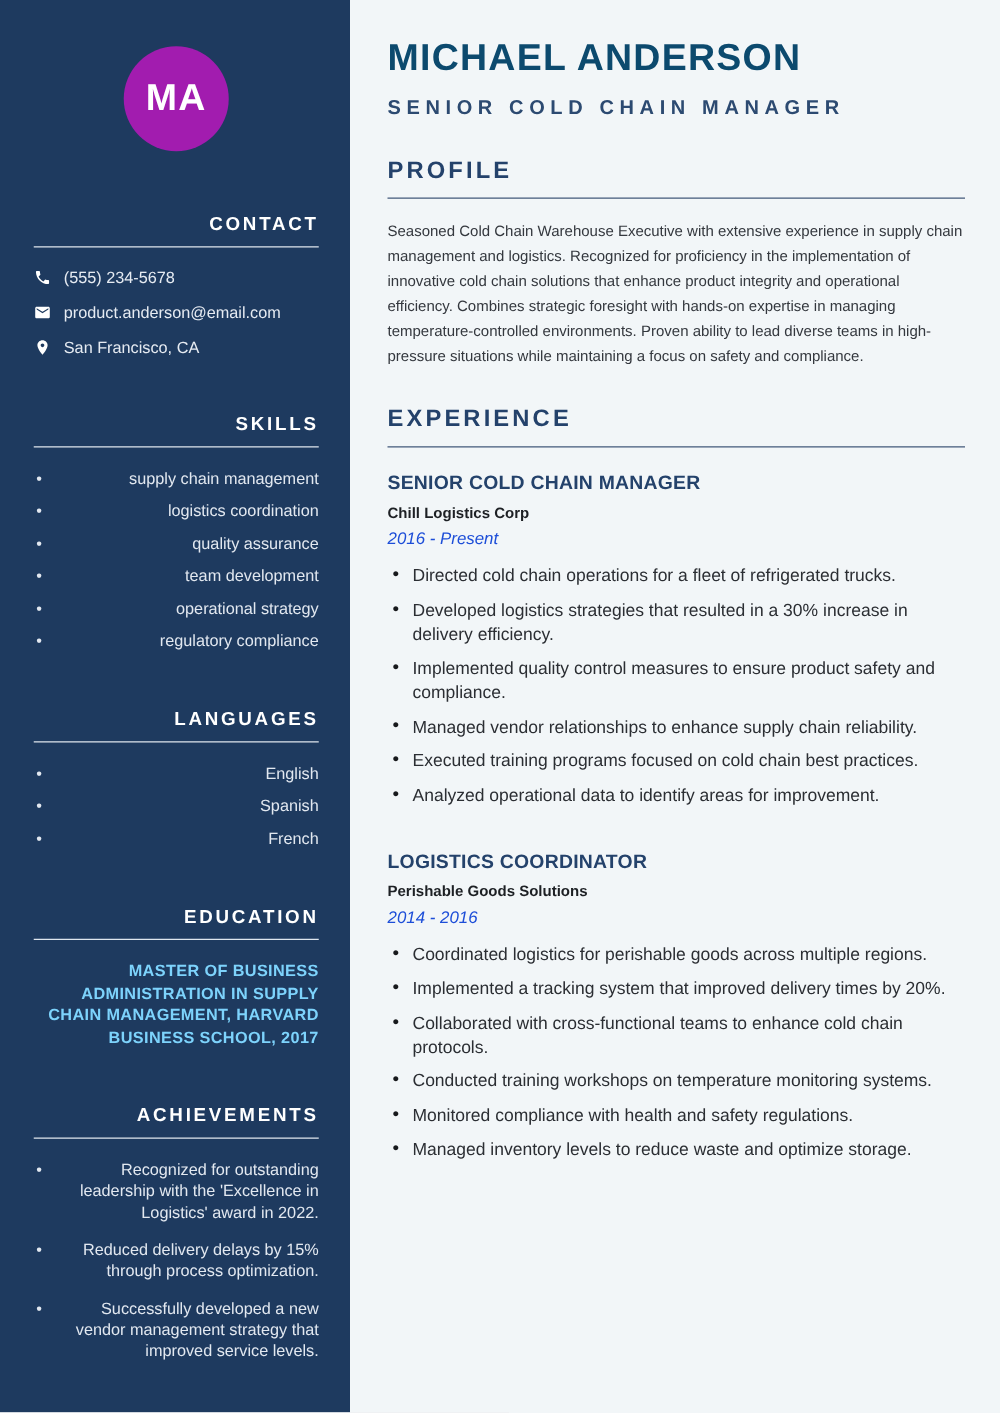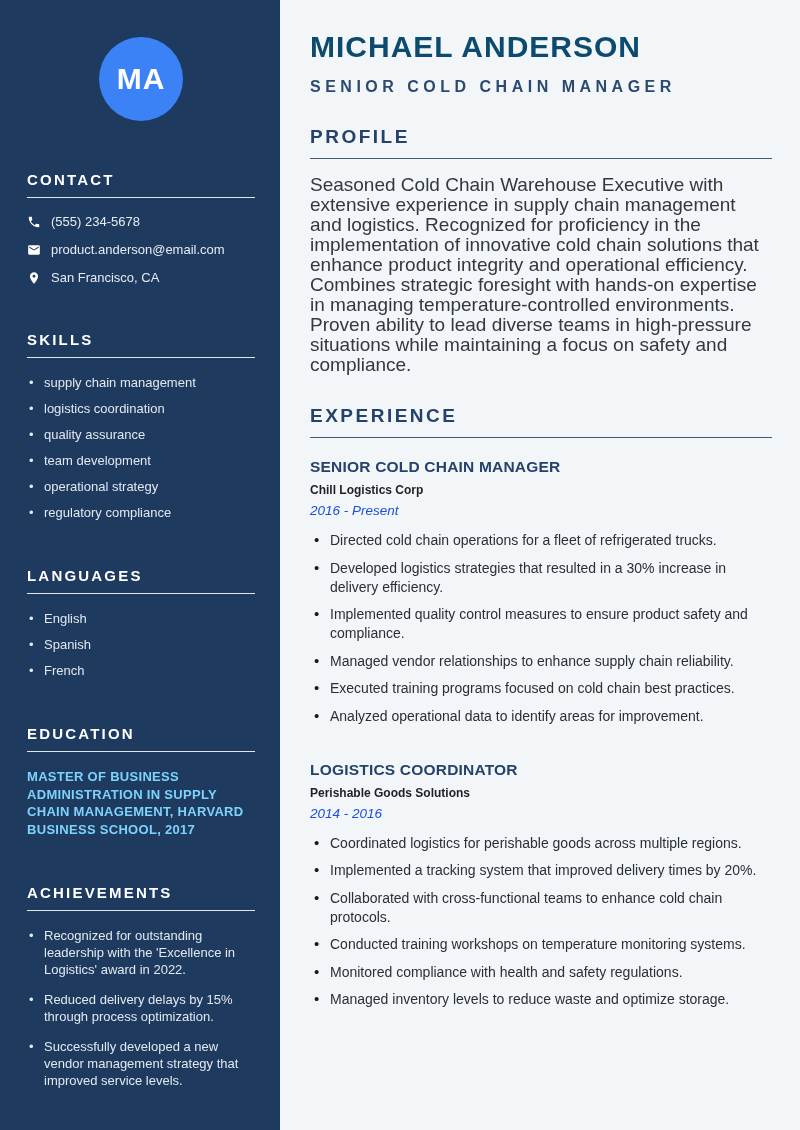--- a/index.html
+++ b/index.html
@@ -19,31 +19,31 @@
     width: 280px;
     flex: 0 0 280px;
     background: #1e3a5f;
     color: #e6ebf2;
     padding: 35px 25px 30px 27px;
   }
   .avatar {
     width: 84px;
     height: 84px;
     border-radius: 50%;
-    background: #3b82f6;
+    background: #a21caf;
     color: #ffffff;
     display: flex;
     align-items: center;
     justify-content: center;
     font-size: 30px;
     font-weight: 700;
     letter-spacing: 1px;
     margin: 2px auto 0 auto;
   }
-  .side-section { margin-top: 46px; }
+  .side-section { margin-top: 46px; text-align: right; }
   .side-section.first { margin-top: 50px; }
   .side-heading {
     font-size: 15px;
     font-weight: 700;
     color: #ffffff;
     letter-spacing: 2.2px;
     padding-bottom: 9px;
     border-bottom: 1px solid #dfe6ee;
     margin-bottom: 16px;
   }
@@ -108,21 +108,21 @@
   .main-heading {
     font-size: 19px;
     font-weight: 700;
     color: #24426b;
     letter-spacing: 2.5px;
     padding-bottom: 10px;
     border-bottom: 1px solid #43597a;
     margin-bottom: 16px;
   }
   .profile-text {
-    font-size: 19px;
+    font-size: 12px;
     line-height: 20px;
     color: #34383e;
   }
   .job { margin-top: 20px; }
   .job:first-of-type { margin-top: 20px; }
   .job-title {
     font-size: 15.5px;
     font-weight: 700;
     color: #24426b;
     letter-spacing: 0.2px;

